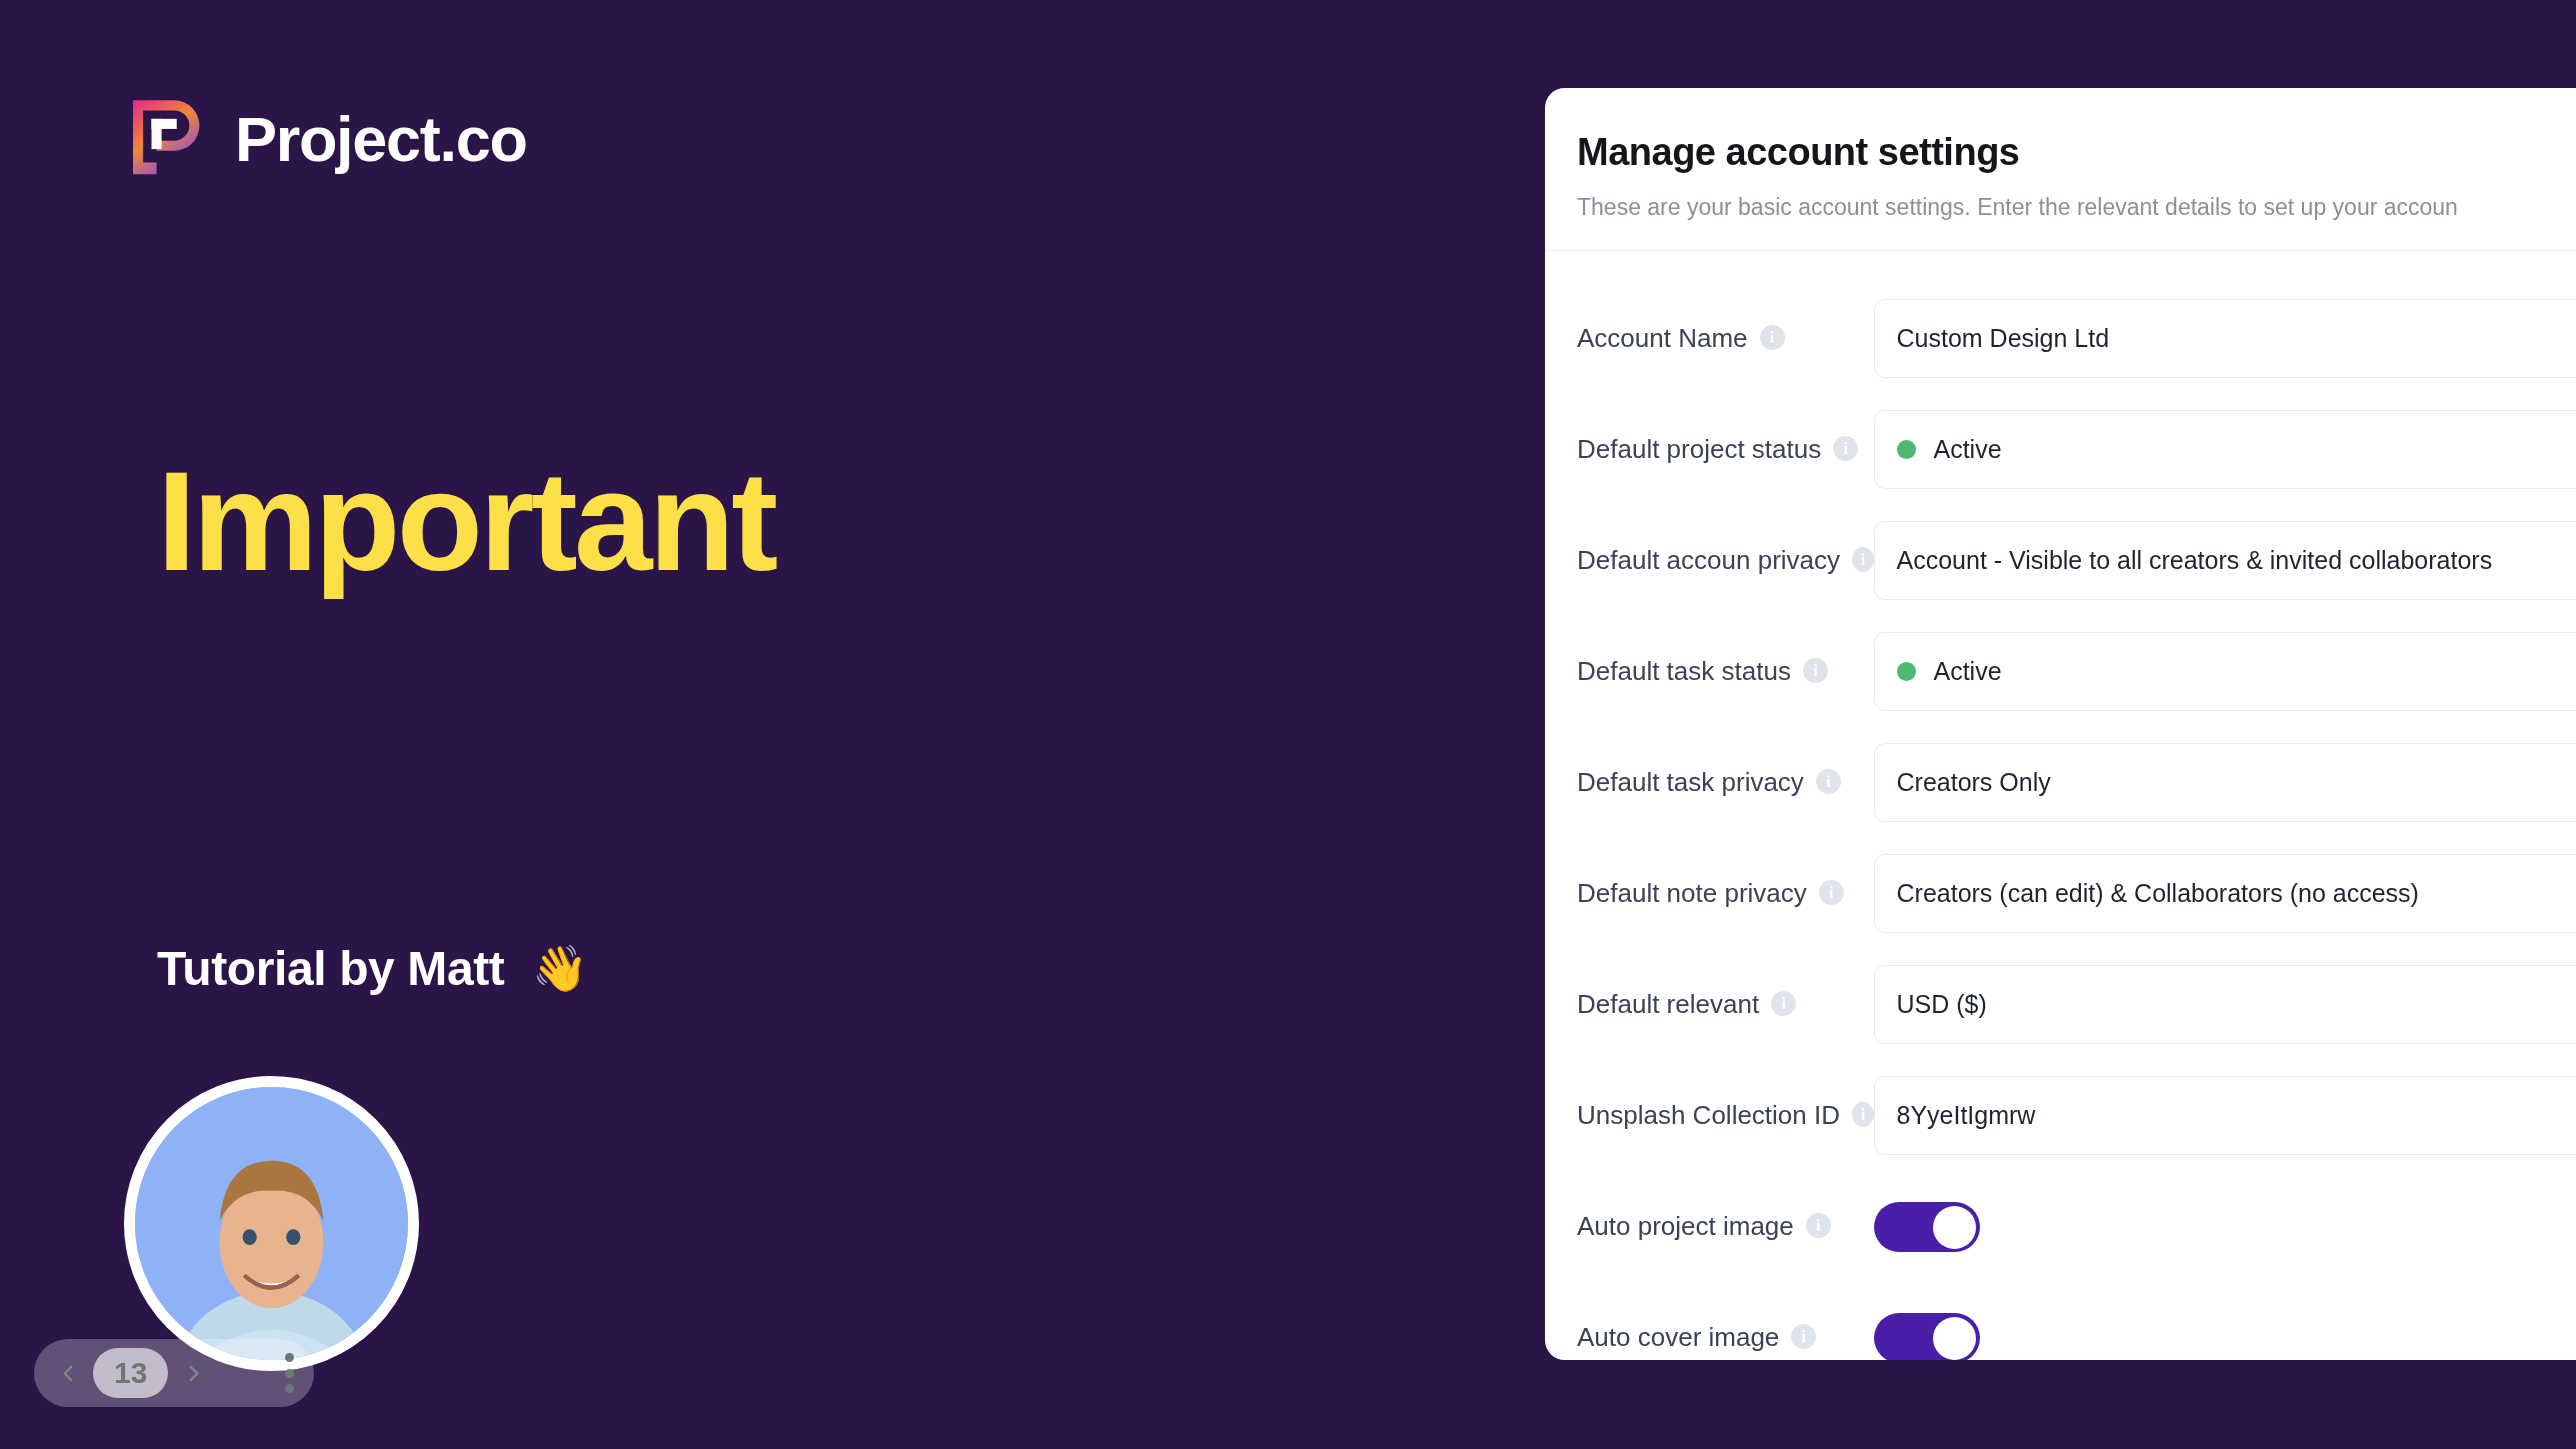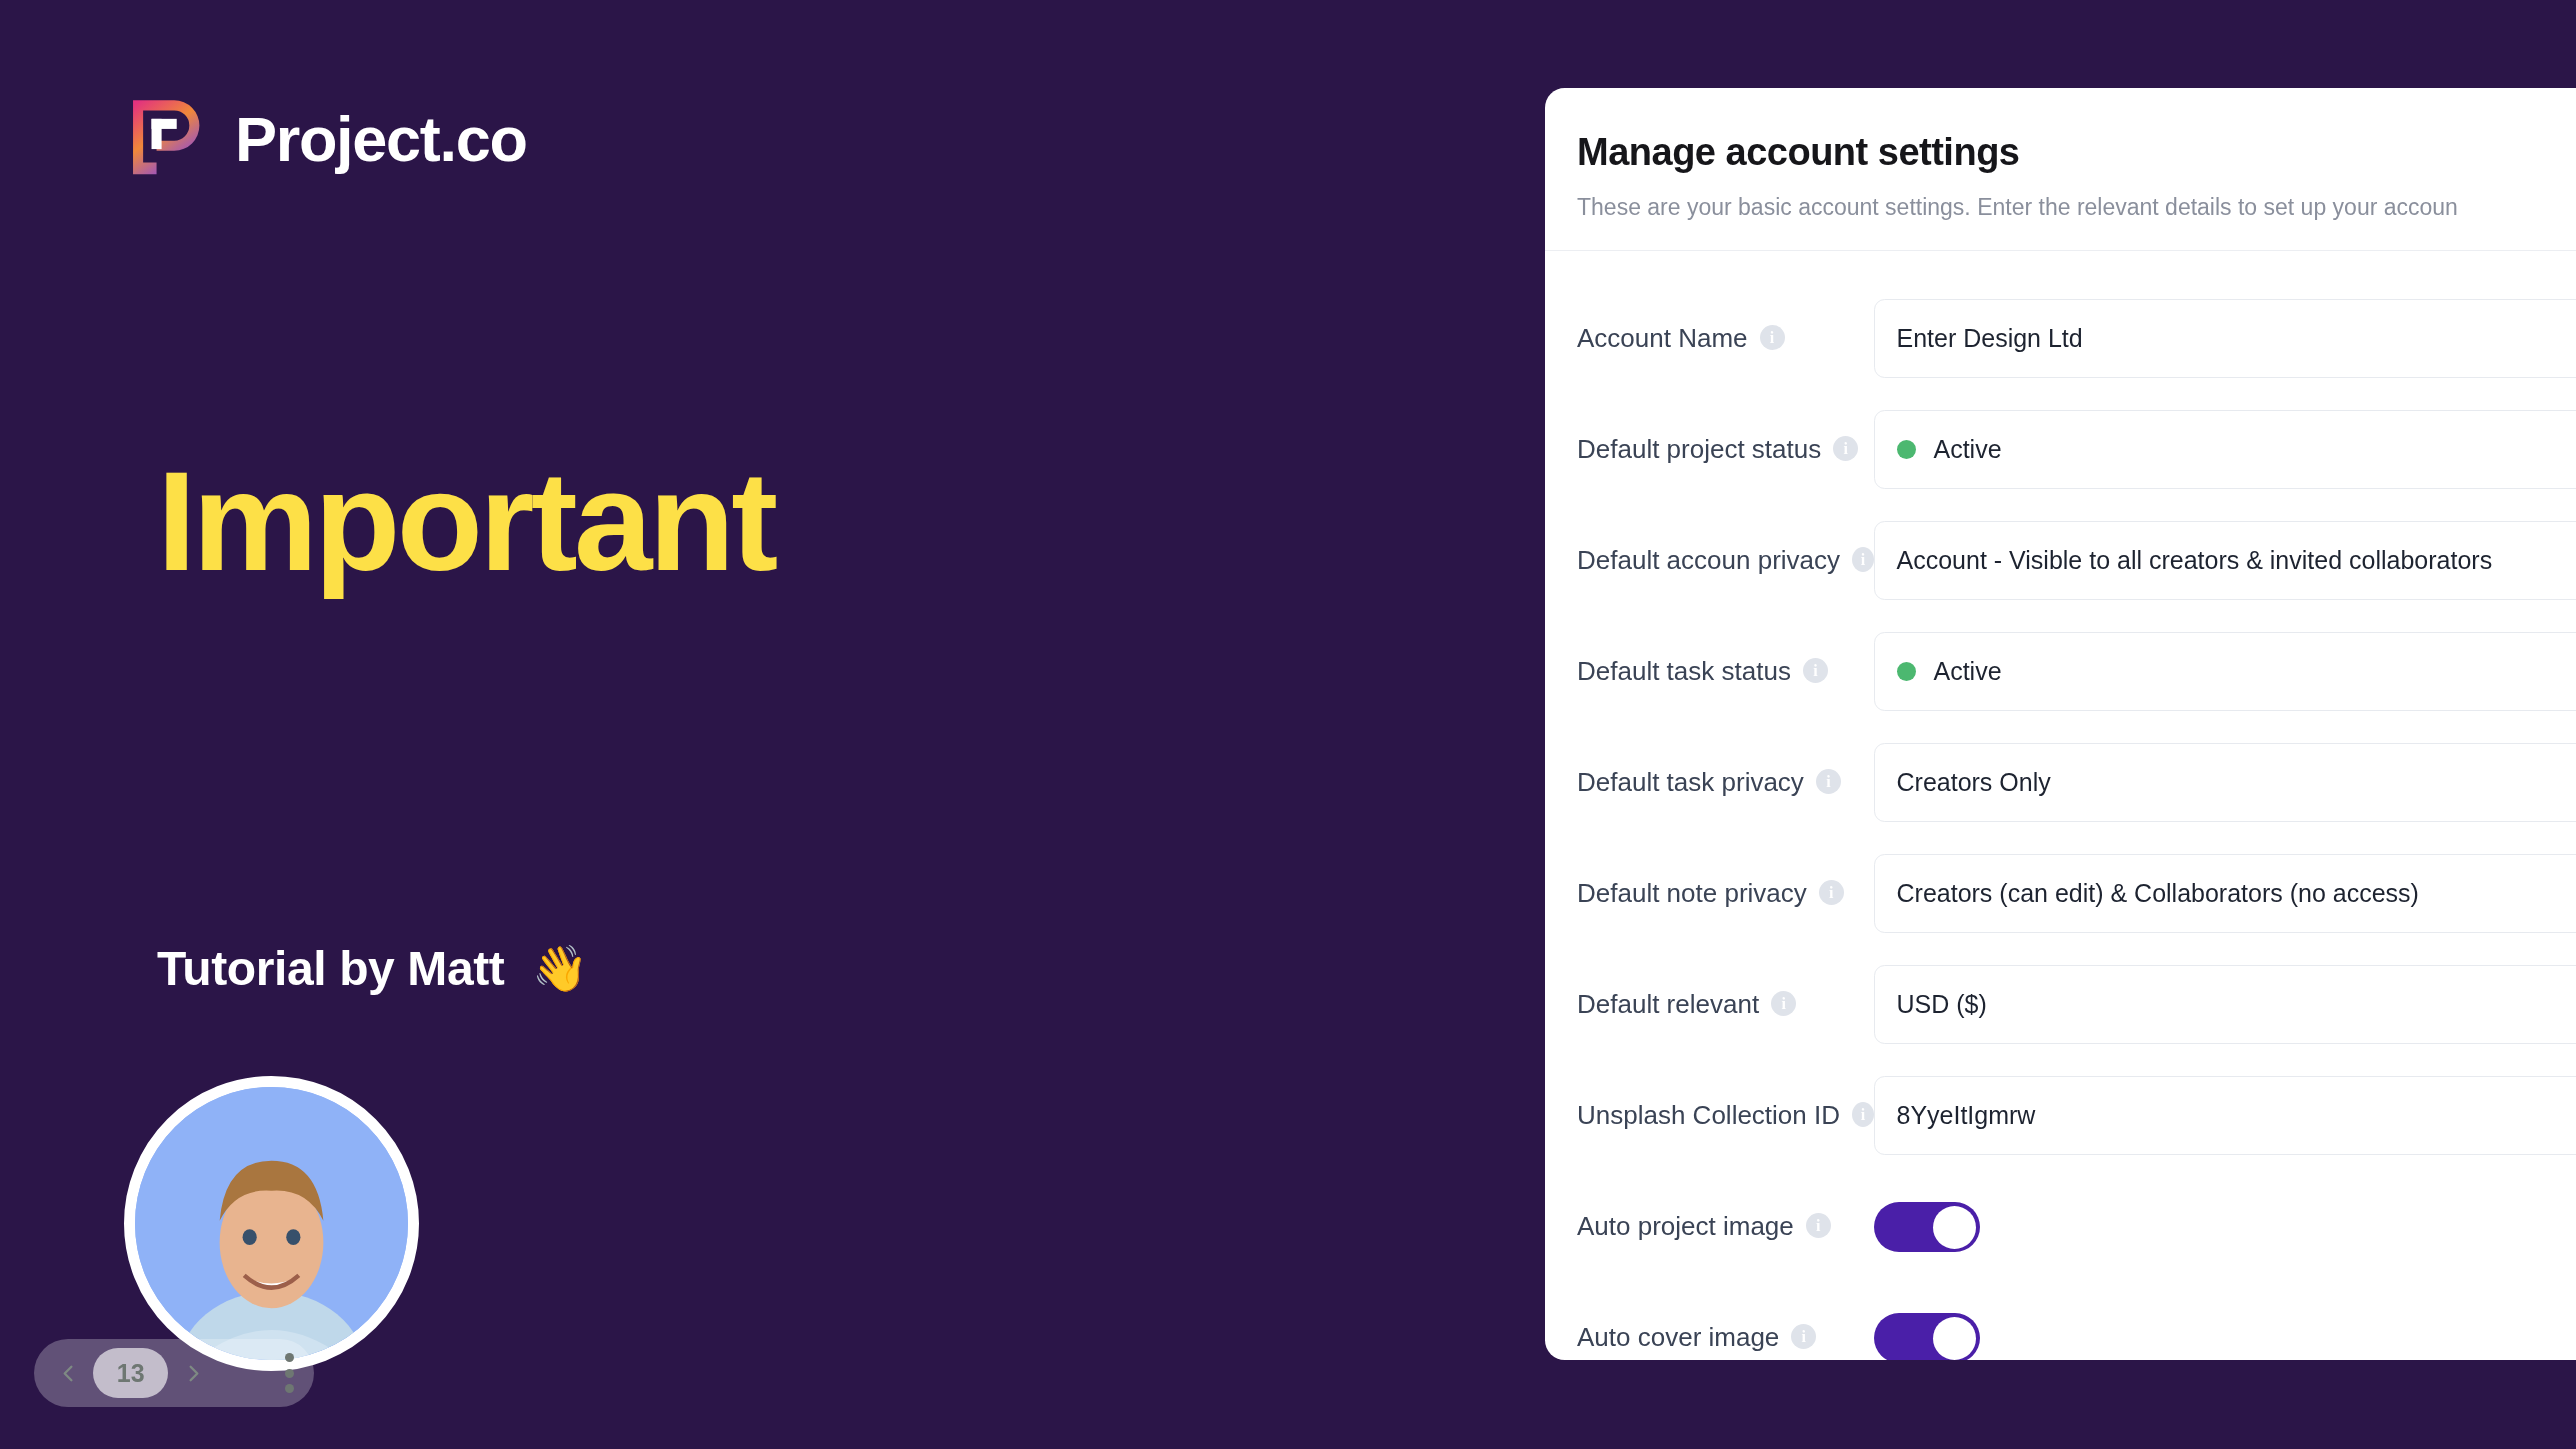--- a/index.html
+++ b/index.html
@@ -44,21 +44,21 @@
     position: absolute; left: 34px; top: 1339px;
     width: 280px; height: 68px; border-radius: 34px;
     background: rgba(255,255,255,0.26);
     display: flex; align-items: center; padding: 0 16px; gap: 7.2px;
   }
   .pager-arrow { width: 36px; height: 36px; display: flex; align-items: center; justify-content: center; color: #7e8a83; }
   .pager-count {
     min-width: 75px; height: 50px; border-radius: 25px;
     background: rgba(255,255,255,0.62);
     display: flex; align-items: center; justify-content: center;
-    font-size: 25px; font-weight: 700; color: #6e7772;
+    font-size: 30px; font-weight: 700; color: #6e7772;
   }
   .pager-menu { margin-left: auto; display: flex; flex-direction: column; gap: 6.3px; align-items: center; padding-right: 3.6px; }
   .pager-menu i { display: block; width: 9px; height: 9px; border-radius: 50%; background: #6e7772; }
 
   
   .panel {
     position: absolute; left: 1545px; top: 88px;
     width: 1118px; height: 1272px;
     background: #ffffff;
     border-radius: 19.7px 0 0 19.7px;
@@ -171,21 +171,21 @@
       <div class="panel-desc">These are your basic account settings. Enter the relevant details to set up your accoun</div>
     </div>
     <div class="panel-divider"></div>
     <div class="form" id="settings-form">
         <div class="row">
           <div class="row-label">
             <span>Account Name</span>
             <span class="info-icon">i</span>
           </div>
           <div class="field">
-            <span>Enter Design Ltd</span>
+            <span>Custom Design Ltd</span>
           </div>
         </div>
         <div class="row">
           <div class="row-label">
             <span>Default project status</span>
             <span class="info-icon">i</span>
           </div>
           <div class="field">
             <span class="dot" style="background: rgb(76, 184, 112);"></span>
             <span>Active</span>

